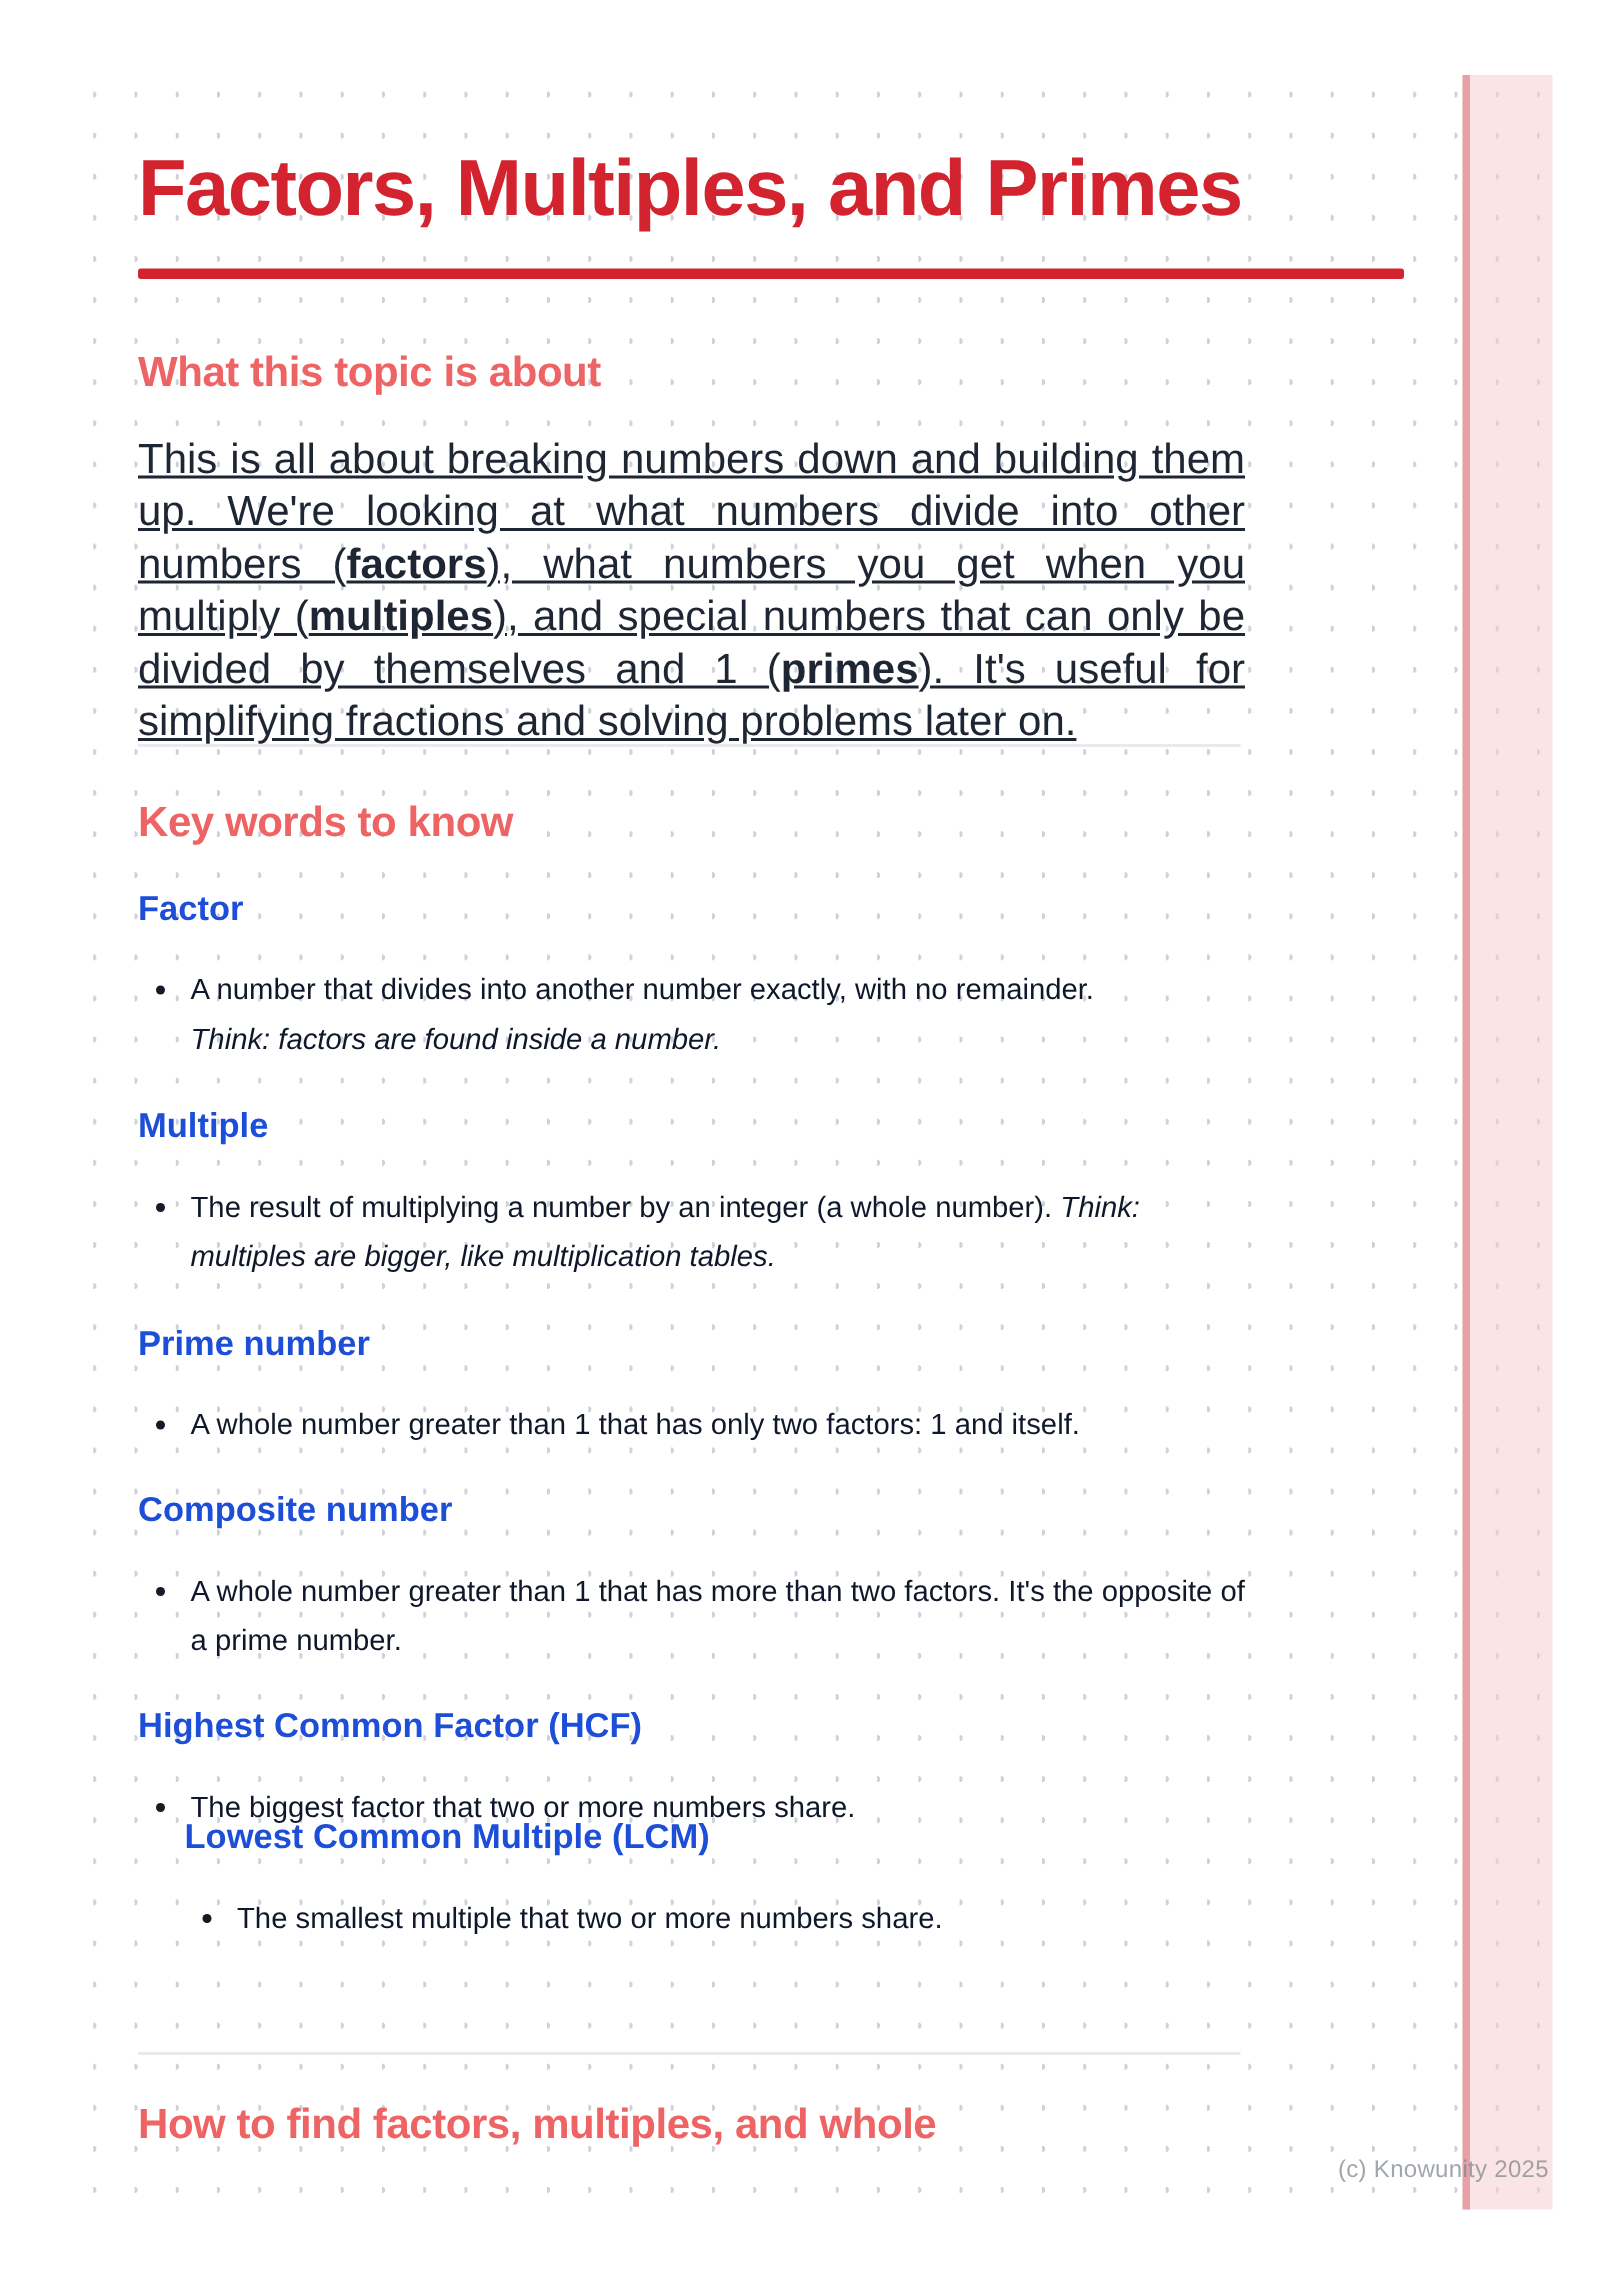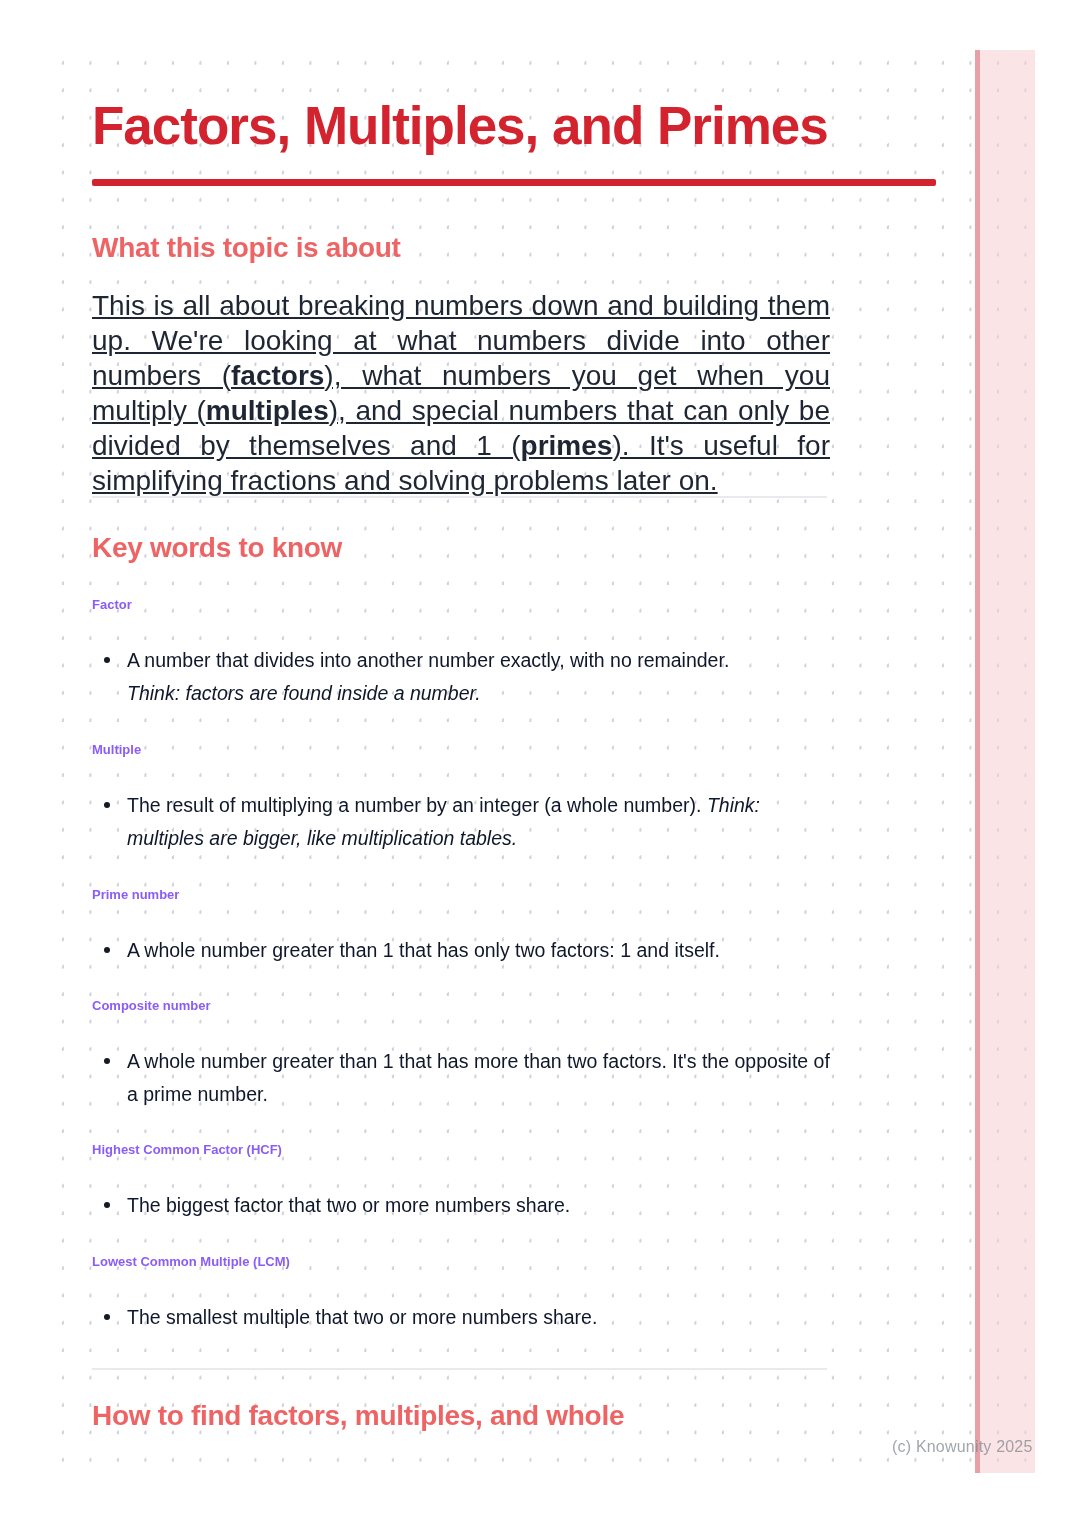--- a/index.html
+++ b/index.html
@@ -77,27 +77,27 @@
   }
   .divider-1 { top: 496px; }
   .divider-2 { top: 1368px; }
 
   .kw-group { left: 92px; width: 738px; }
   .kw-g1 { top: 593px; }
   .kw-g2 { top: 738px; }
   .kw-g3 { top: 883px; }
   .kw-g4 { top: 994px; }
   .kw-g5 { top: 1138px; }
-  .kw-g6 { top: 1250px; }
+  .kw-g6 { top: 1212px; margin-left: 31px; }
 
   .kw-term {
-    font-size: 13px;
+    font-size: 23px;
     line-height: 24px;
     font-weight: 700;
-    color: #8b5cf6;
+    color: #1d4ed8;
   }
   .kw-list {
     list-style: none;
     margin-top: 27px;
   }
   .kw-list li {
     position: relative;
     padding-left: 35px;
     font-size: 19.5px;
     line-height: 33px;

